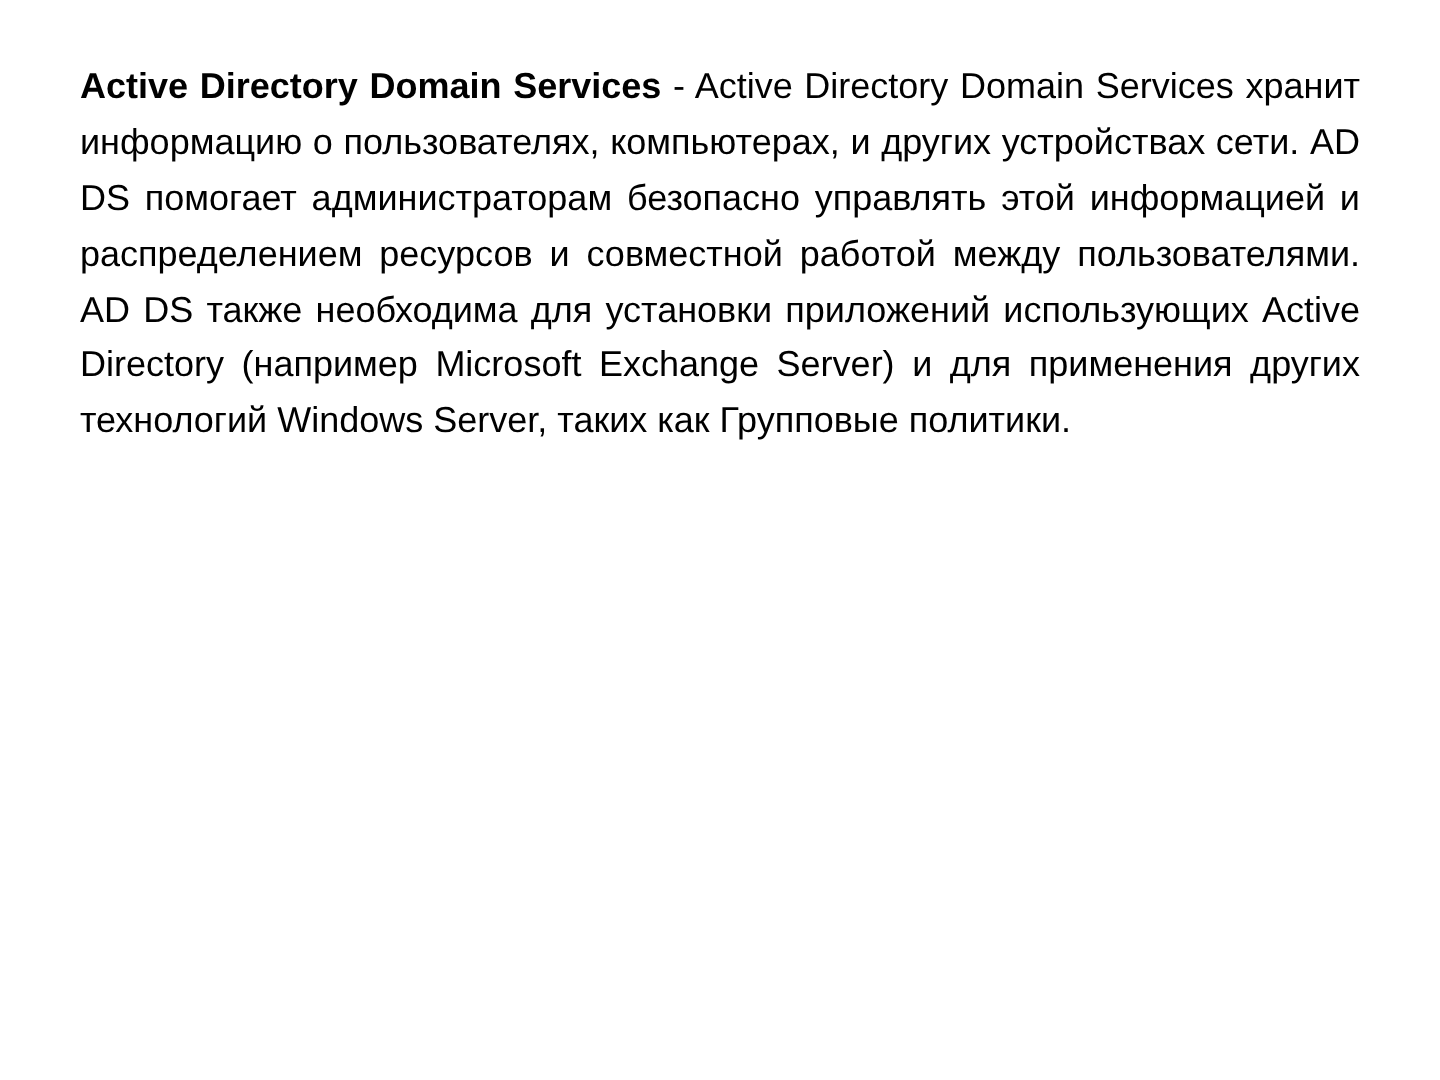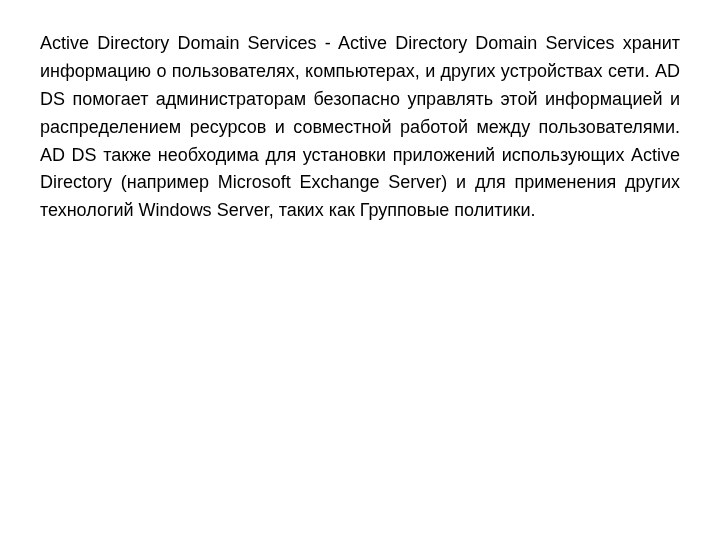--- a/index.html
+++ b/index.html
@@ -25,21 +25,21 @@
     .content-block {
       width: 100%;
       text-align: justify;
     }
 
     .paragraph {
       text-align: justify;
     }
 
     .bold-text {
-      font-weight: normal;
+      font-weight: bold;
     }
   </style>
 </head>
 <body>
 
 <div class="content-block">
   <p class="paragraph">
     <span class="bold-text">Active Directory Domain Services</span><span> - Active Directory Domain Services хранит информацию о пользователях, компьютерах, и других устройствах сети. AD DS помогает администраторам безопасно управлять этой информацией и распределением ресурсов и совместной работой между пользователями. AD DS также необходима для установки приложений использующих Active Directory (например Microsoft Exchange Server) и для применения других технологий Windows Server, таких как Групповые политики.</span>
   </p>
 </div>

